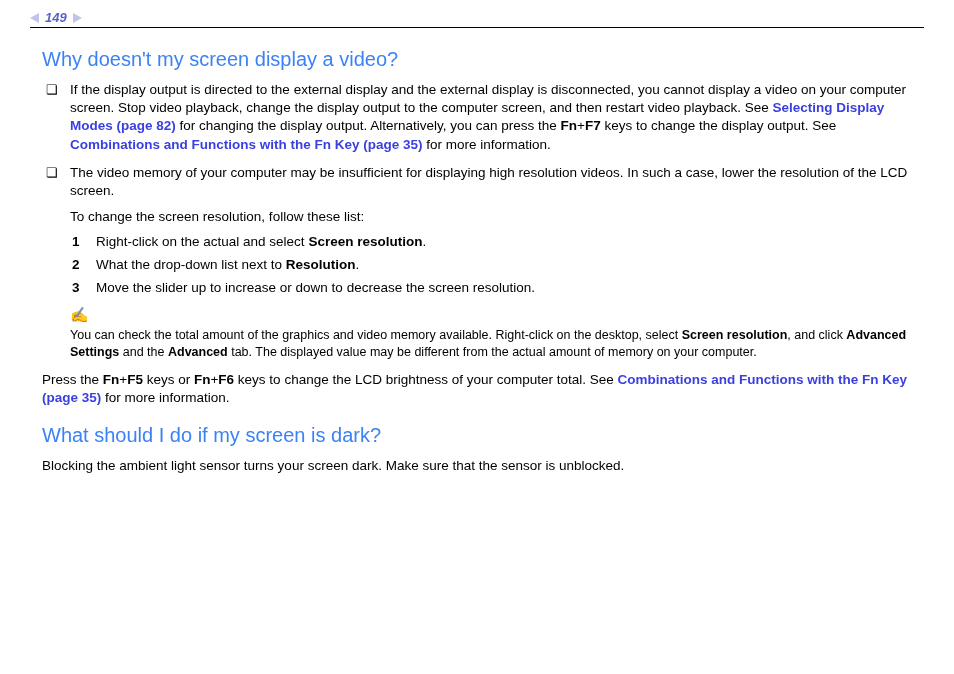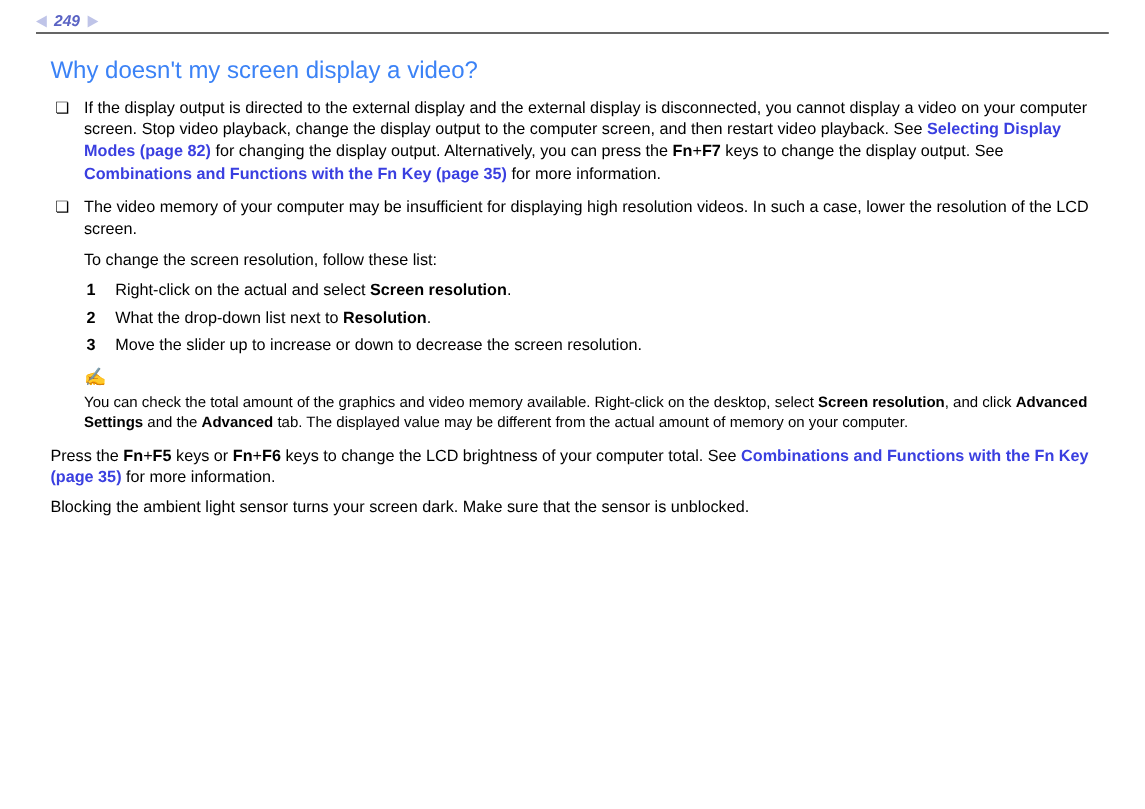--- a/index.html
+++ b/index.html
@@ -125,21 +125,21 @@
   p { margin: 6px 0; }
 </style>
 </head>
 <body>
 
 <div class="page">
 
   <div class="header">
     <div class="pagenum-wrap">
       <div class="tri-left"></div>
-      <span class="pagenum">249</span>
+      <span class="pagenum">149</span>
       <div class="tri-right"></div>
     </div>
   </div>
 
   <div class="content body-text">
 
     <h2>Why doesn't my screen display a video?</h2>
 
     <ul class="sq">
       <li>
@@ -157,16 +157,17 @@
           <span class="note-icon">✍</span><br>
           <span>You can check the total amount of the graphics and video memory available. Right-click on the desktop, select </span><b>Screen resolution</b><span>, and click </span><b>Advanced Settings</b><span> and the </span><b>Advanced</b><span> tab. The displayed value may be different from the actual amount of memory on your computer.</span>
         </div>
       </li>
     </ul>
 
     <p>
       <span>Press the </span><b>Fn</b><span>+</span><b>F5</b><span> keys or </span><b>Fn</b><span>+</span><b>F6</b><span> keys to change the LCD brightness of your computer total. See </span><b><span class="link">Combinations and Functions with the Fn Key (page 35)</span></b><span> for more information.</span>
     </p>
 
+    <h2>What should I do if my screen is dark?</h2>
     <p>Blocking the ambient light sensor turns your screen dark. Make sure that the sensor is unblocked.</p>
 
   </div>
 </div>
 
 </body></html>

